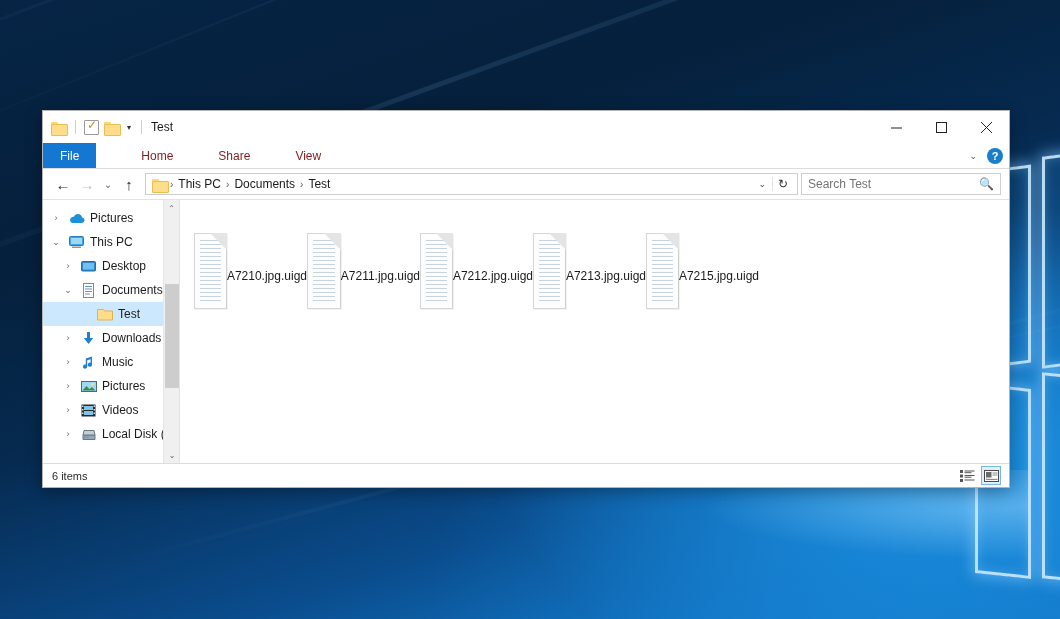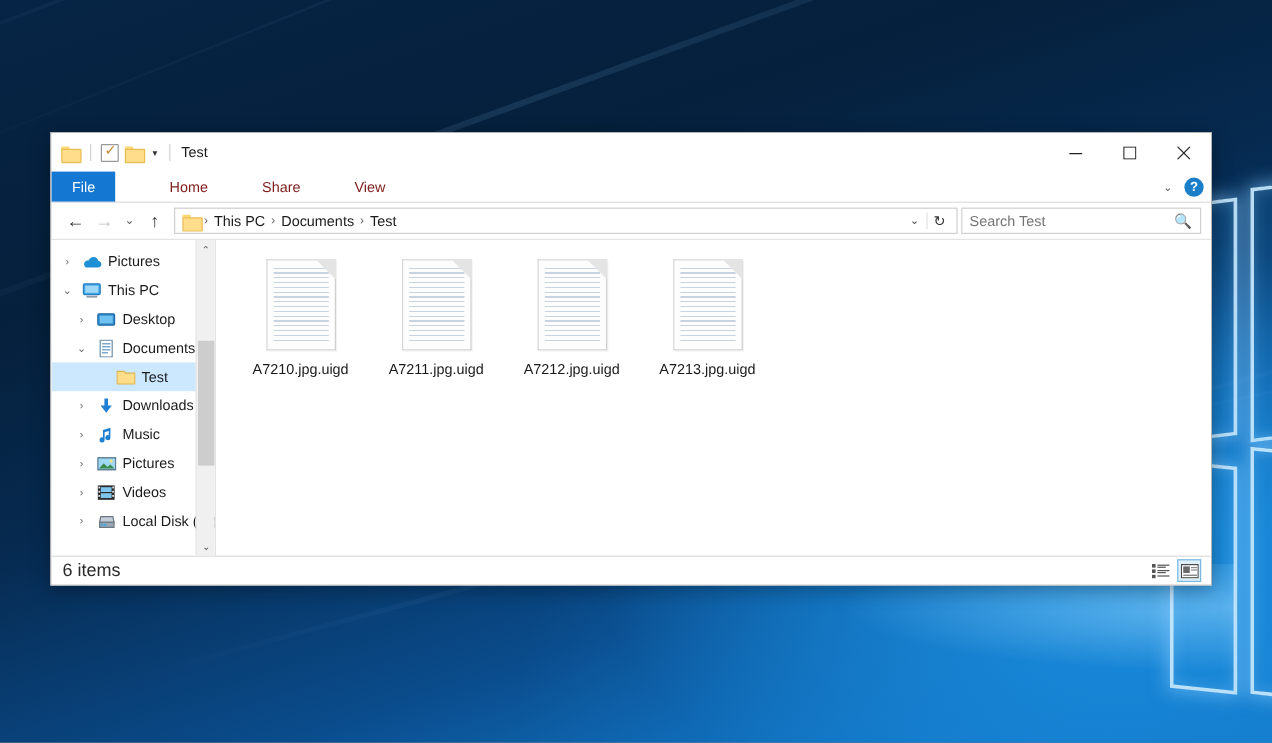--- a/index.html
+++ b/index.html
@@ -201,21 +201,21 @@
   .content {
     flex: 1; background: #fff; position: relative;
     border-left: 1px solid #e3e3e3;
     padding: 14px 0 0 14px;
   }
   .filegrid {
     display: flex; flex-wrap: wrap; gap: 0;
   }
   .fileitem {
     width: 113px; height: 112px;
-    display: flex; flex-direction: column; align-items: center;
+    display: flex; flex-direction: row; align-items: center;
     padding-top: 2px;
   }
   .doc-ico {
     width: 58px; height: 76px; position: relative;
     background: #fdfdfd;
     border: 1px solid #d6d6d6;
     border-right-color: #cfcfcf;
     box-shadow: 1px 1px 0 rgba(0,0,0,.05);
   }
   .doc-ico .fold {
@@ -234,21 +234,21 @@
   }
   .filename {
     margin-top: 9px; font-size: 12px; color: #1a1a1a; text-align: center;
     white-space: nowrap;
   }
 
   
   .statusbar {
     height: 24px; border-top: 1px solid #dcdcdc; background: #fff;
     display: flex; align-items: center; padding: 0 9px;
-    font-size: 15px; color: #2a2a2a; flex: none; position: relative;
+    font-size: 11px; color: #2a2a2a; flex: none; position: relative;
   }
   .viewbtns {
     position: absolute; right: 8px; top: 2px; display: flex; gap: 4px;
   }
   .vbtn {
     width: 20px; height: 19px; display: flex; align-items: center; justify-content: center;
   }
   .vbtn.active { border: 1px solid #7ab8e0; background: #dff0fb; }
 </style>
 </head>
@@ -498,20 +498,27 @@
 
           <div class="fileitem">
             <div class="doc-ico">
               <div class="doc-lines"></div>
               <div class="fold"></div>
             </div>
             <div class="filename">A7213.jpg.uigd</div>
           </div>
 
 
+          <div class="fileitem">
+            <div class="doc-ico">
+              <div class="doc-lines"></div>
+              <div class="fold"></div>
+            </div>
+            <div class="filename">A7215.jpg.uigd</div>
+          </div>
 
         </div>
       </div>
     </div>
 
     <div class="statusbar">
       <span>6 items</span>
       <div class="viewbtns">
         <div class="vbtn">
           <svg width="15" height="13" viewBox="0 0 15 13">

